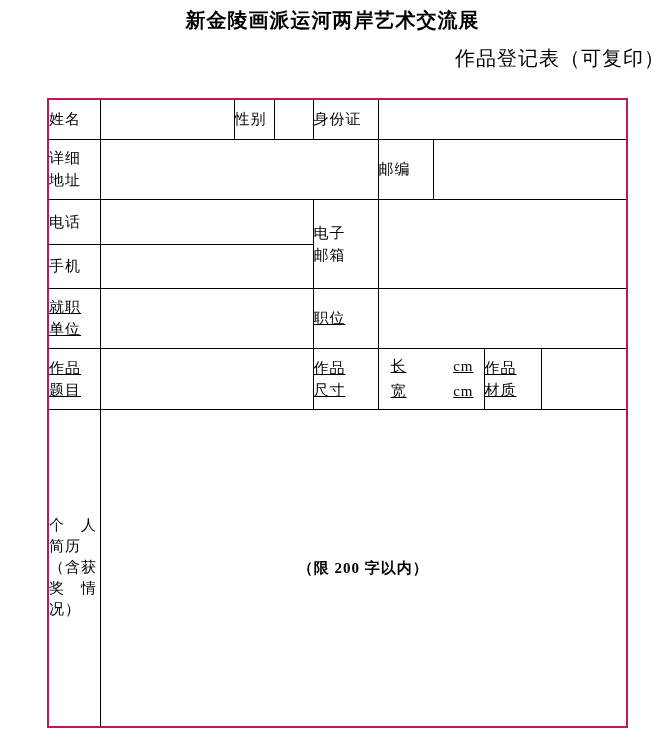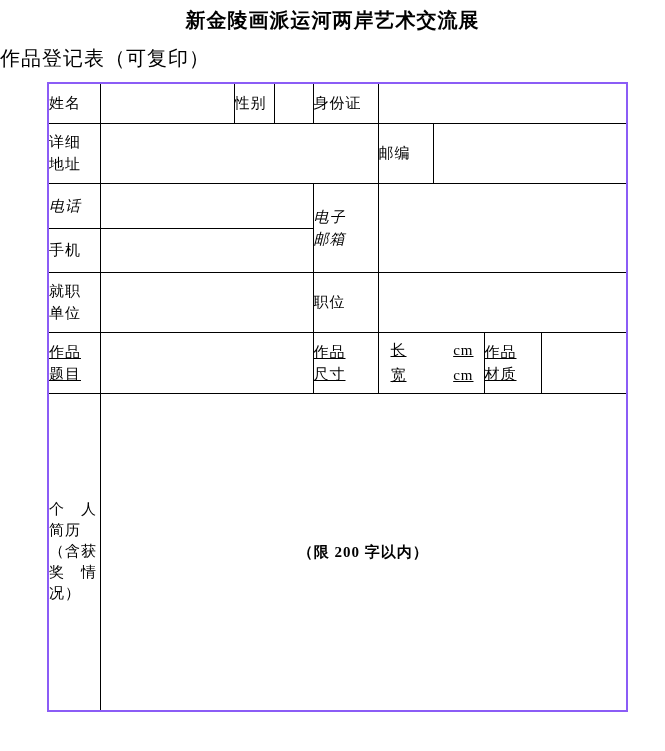--- a/index.html
+++ b/index.html
@@ -13,32 +13,32 @@
   .doc-title{
     margin:8px 0 0 0;
     text-align:center;
     font-size:20px;
     font-weight:bold;
     line-height:24px;
     letter-spacing:1px;
   }
   .doc-subtitle{
     margin:14px 0 0 0;
-    text-align:left;
+    text-align:right;
     font-size:20px;
     font-weight:normal;
     line-height:24px;
     letter-spacing:1px;
   }
   table.reg{
-    margin:12px 0 0 47px;
+    margin:28px 0 0 47px;
     width:579px;
     table-layout:fixed;
     border-collapse:collapse;
-    border:2px solid #8b5cf6;
+    border:2px solid #be185d;
   }
   table.reg td{
     border:1px solid #000;
     padding:0;
     font-size:15px;
     vertical-align:middle;
     letter-spacing:1px;
   }
   td.lab{ text-align:left; padding-left:7px; line-height:22px; }
   td.cen{ text-align:left; line-height:22px; }
@@ -96,36 +96,36 @@
   <tr style="height:60px;padding-left:20px;">
     <td class="lab">
       <div>详细</div>
       <div>地址</div>
     </td>
     <td class="blank" colspan="4"></td>
     <td class="cen">邮编</td>
     <td class="blank" colspan="3"></td>
   </tr>
 
-  <tr style="height:45px;font-style:italic;">
+  <tr style="height:45px;">
     <td class="lab">电话</td>
     <td class="blank" colspan="3"></td>
     <td class="cen" rowspan="2">
       <div>电子</div>
       <div>邮箱</div>
     </td>
     <td class="blank" colspan="4" rowspan="2"></td>
   </tr>
 
   <tr style="height:44px;">
     <td class="lab">手机</td>
     <td class="blank" colspan="3"></td>
   </tr>
 
-  <tr style="height:60px;">
+  <tr style="height:60px;text-decoration:underline;">
     <td class="lab">
       <div>就职</div>
       <div>单位</div>
     </td>
     <td class="blank" colspan="3"></td>
     <td class="cen">职位</td>
     <td class="blank" colspan="4"></td>
   </tr>
 
   <tr style="height:61px;text-decoration:underline;">

